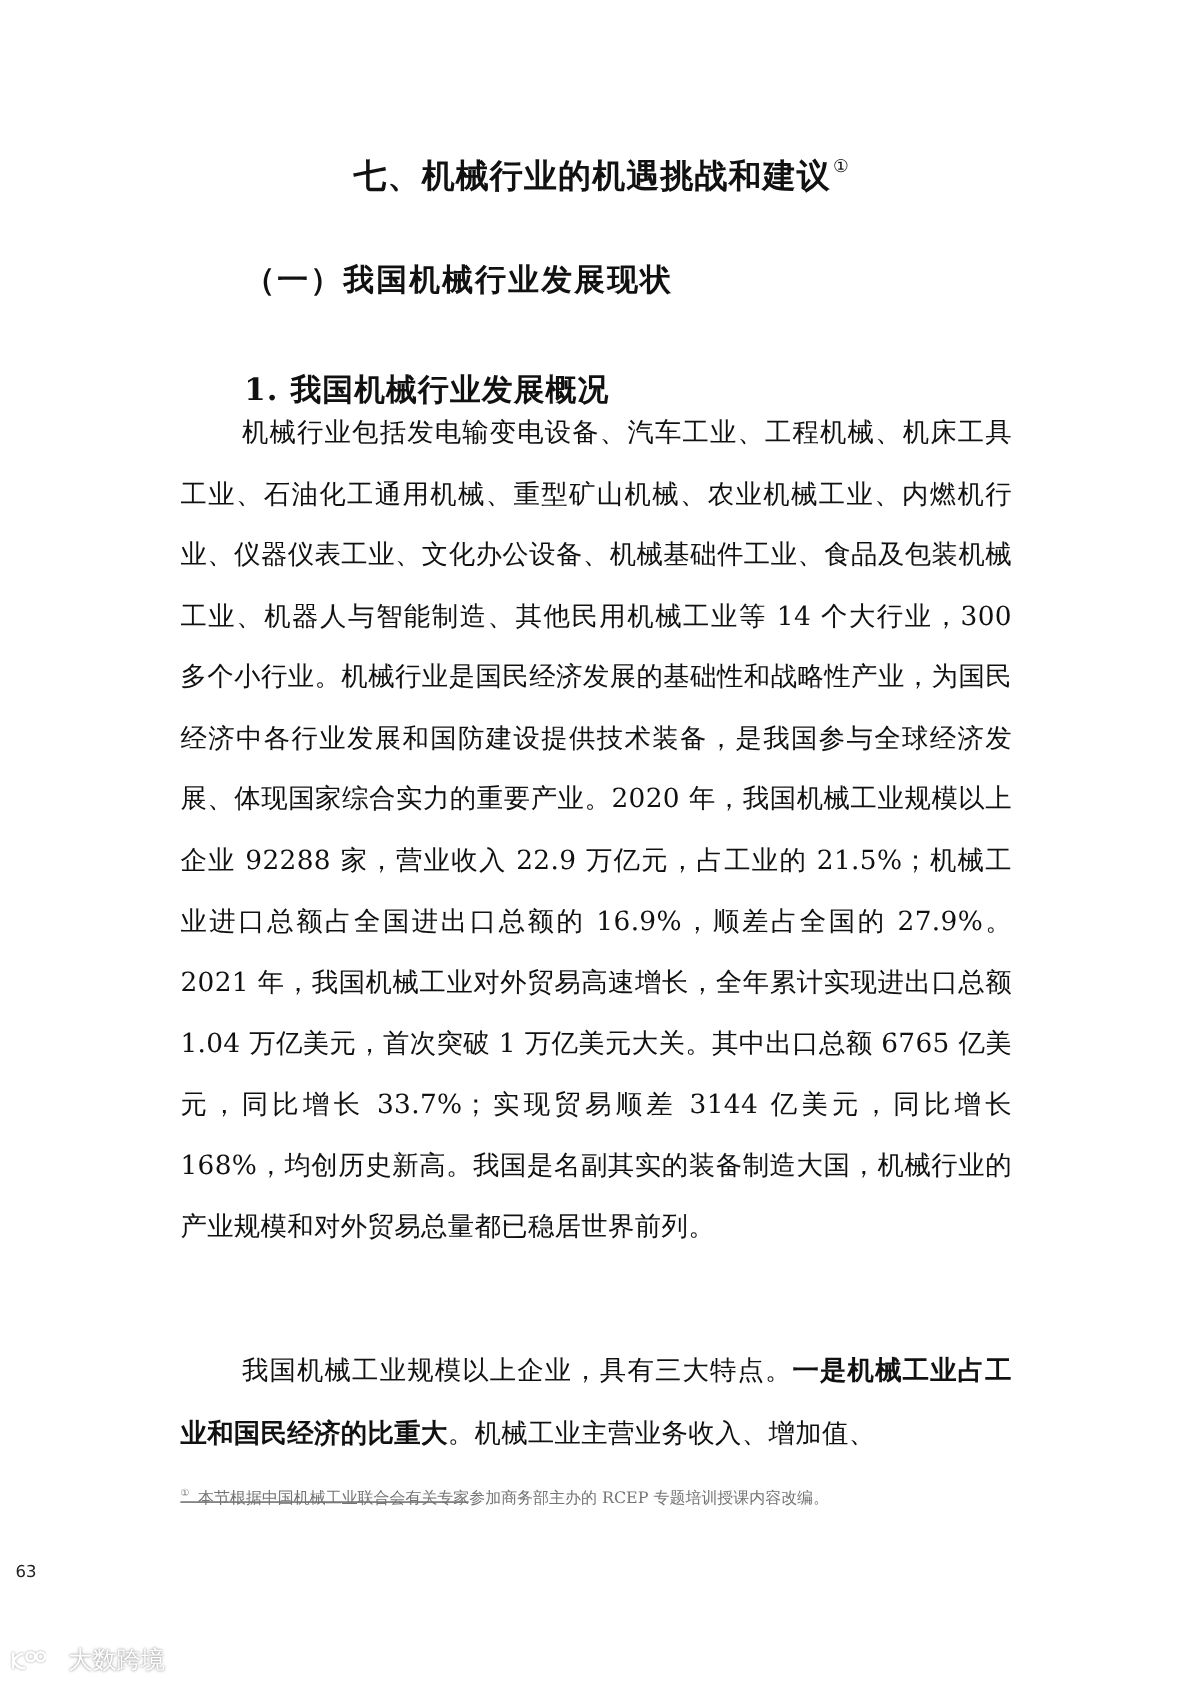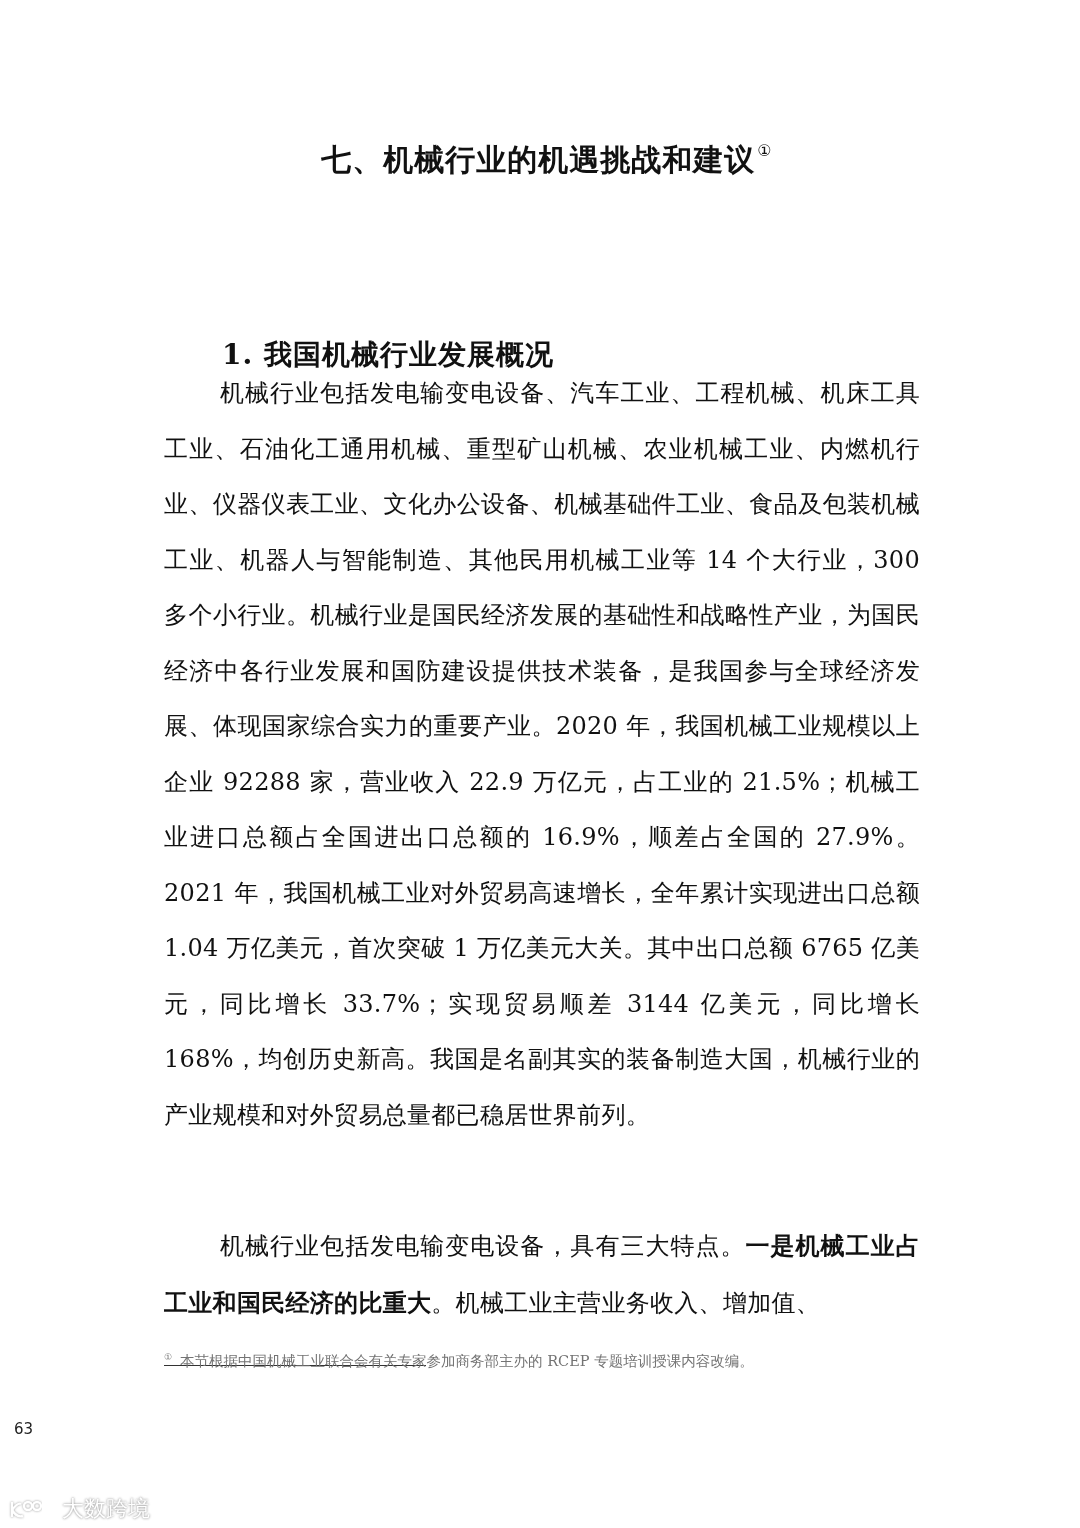--- a/index.html
+++ b/index.html
@@ -120,26 +120,27 @@
     }
     .watermark-logo svg { display: block; }
   </style>
 </head>
 <body>
 
 <div class="page">
 
   <div class="chapter-title"><span>七、机械行业的机遇挑战和建议</span><sup>①</sup></div>
 
+  <div class="section-title">（一）我国机械行业发展现状</div>
 
   <div class="subsection-title">1. 我国机械行业发展概况</div>
 
   <p class="body-text para1">机械行业包括发电输变电设备、汽车工业、工程机械、机床工具工业、石油化工通用机械、重型矿山机械、农业机械工业、内燃机行业、仪器仪表工业、文化办公设备、机械基础件工业、食品及包装机械工业、机器人与智能制造、其他民用机械工业等 14 个大行业，300 多个小行业。机械行业是国民经济发展的基础性和战略性产业，为国民经济中各行业发展和国防建设提供技术装备，是我国参与全球经济发展、体现国家综合实力的重要产业。2020 年，我国机械工业规模以上企业 92288 家，营业收入 22.9 万亿元，占工业的 21.5%；机械工业进口总额占全国进出口总额的 16.9%，顺差占全国的 27.9%。2021 年，我国机械工业对外贸易高速增长，全年累计实现进出口总额 1.04 万亿美元，首次突破 1 万亿美元大关。其中出口总额 6765 亿美元，同比增长 33.7%；实现贸易顺差 3144 亿美元，同比增长 168%，均创历史新高。我国是名副其实的装备制造大国，机械行业的产业规模和对外贸易总量都已稳居世界前列。</p>
 
-  <p class="body-text para2"><span>机械行业包括发电输变电设备，具有三大特点。</span><b>一是机械工业占工业和国民经济的比重大</b><span>。机械工业主营业务收入、增加值、</span></p>
+  <p class="body-text para2"><span>我国机械工业规模以上企业，具有三大特点。</span><b>一是机械工业占工业和国民经济的比重大</b><span>。机械工业主营业务收入、增加值、</span></p>
 
   <div class="footnote-rule"></div>
 
   <div class="footnote"><span class="fn-mark">①</span><span>本节根据中国机械工业联合会有关专家参加商务部主办的 RCEP 专题培训授课内容改编。</span></div>
 
   <div class="page-number">63</div>
 
   <div class="watermark">
     <span class="watermark-logo">
       <svg width="34" height="22" viewBox="0 0 34 22">

